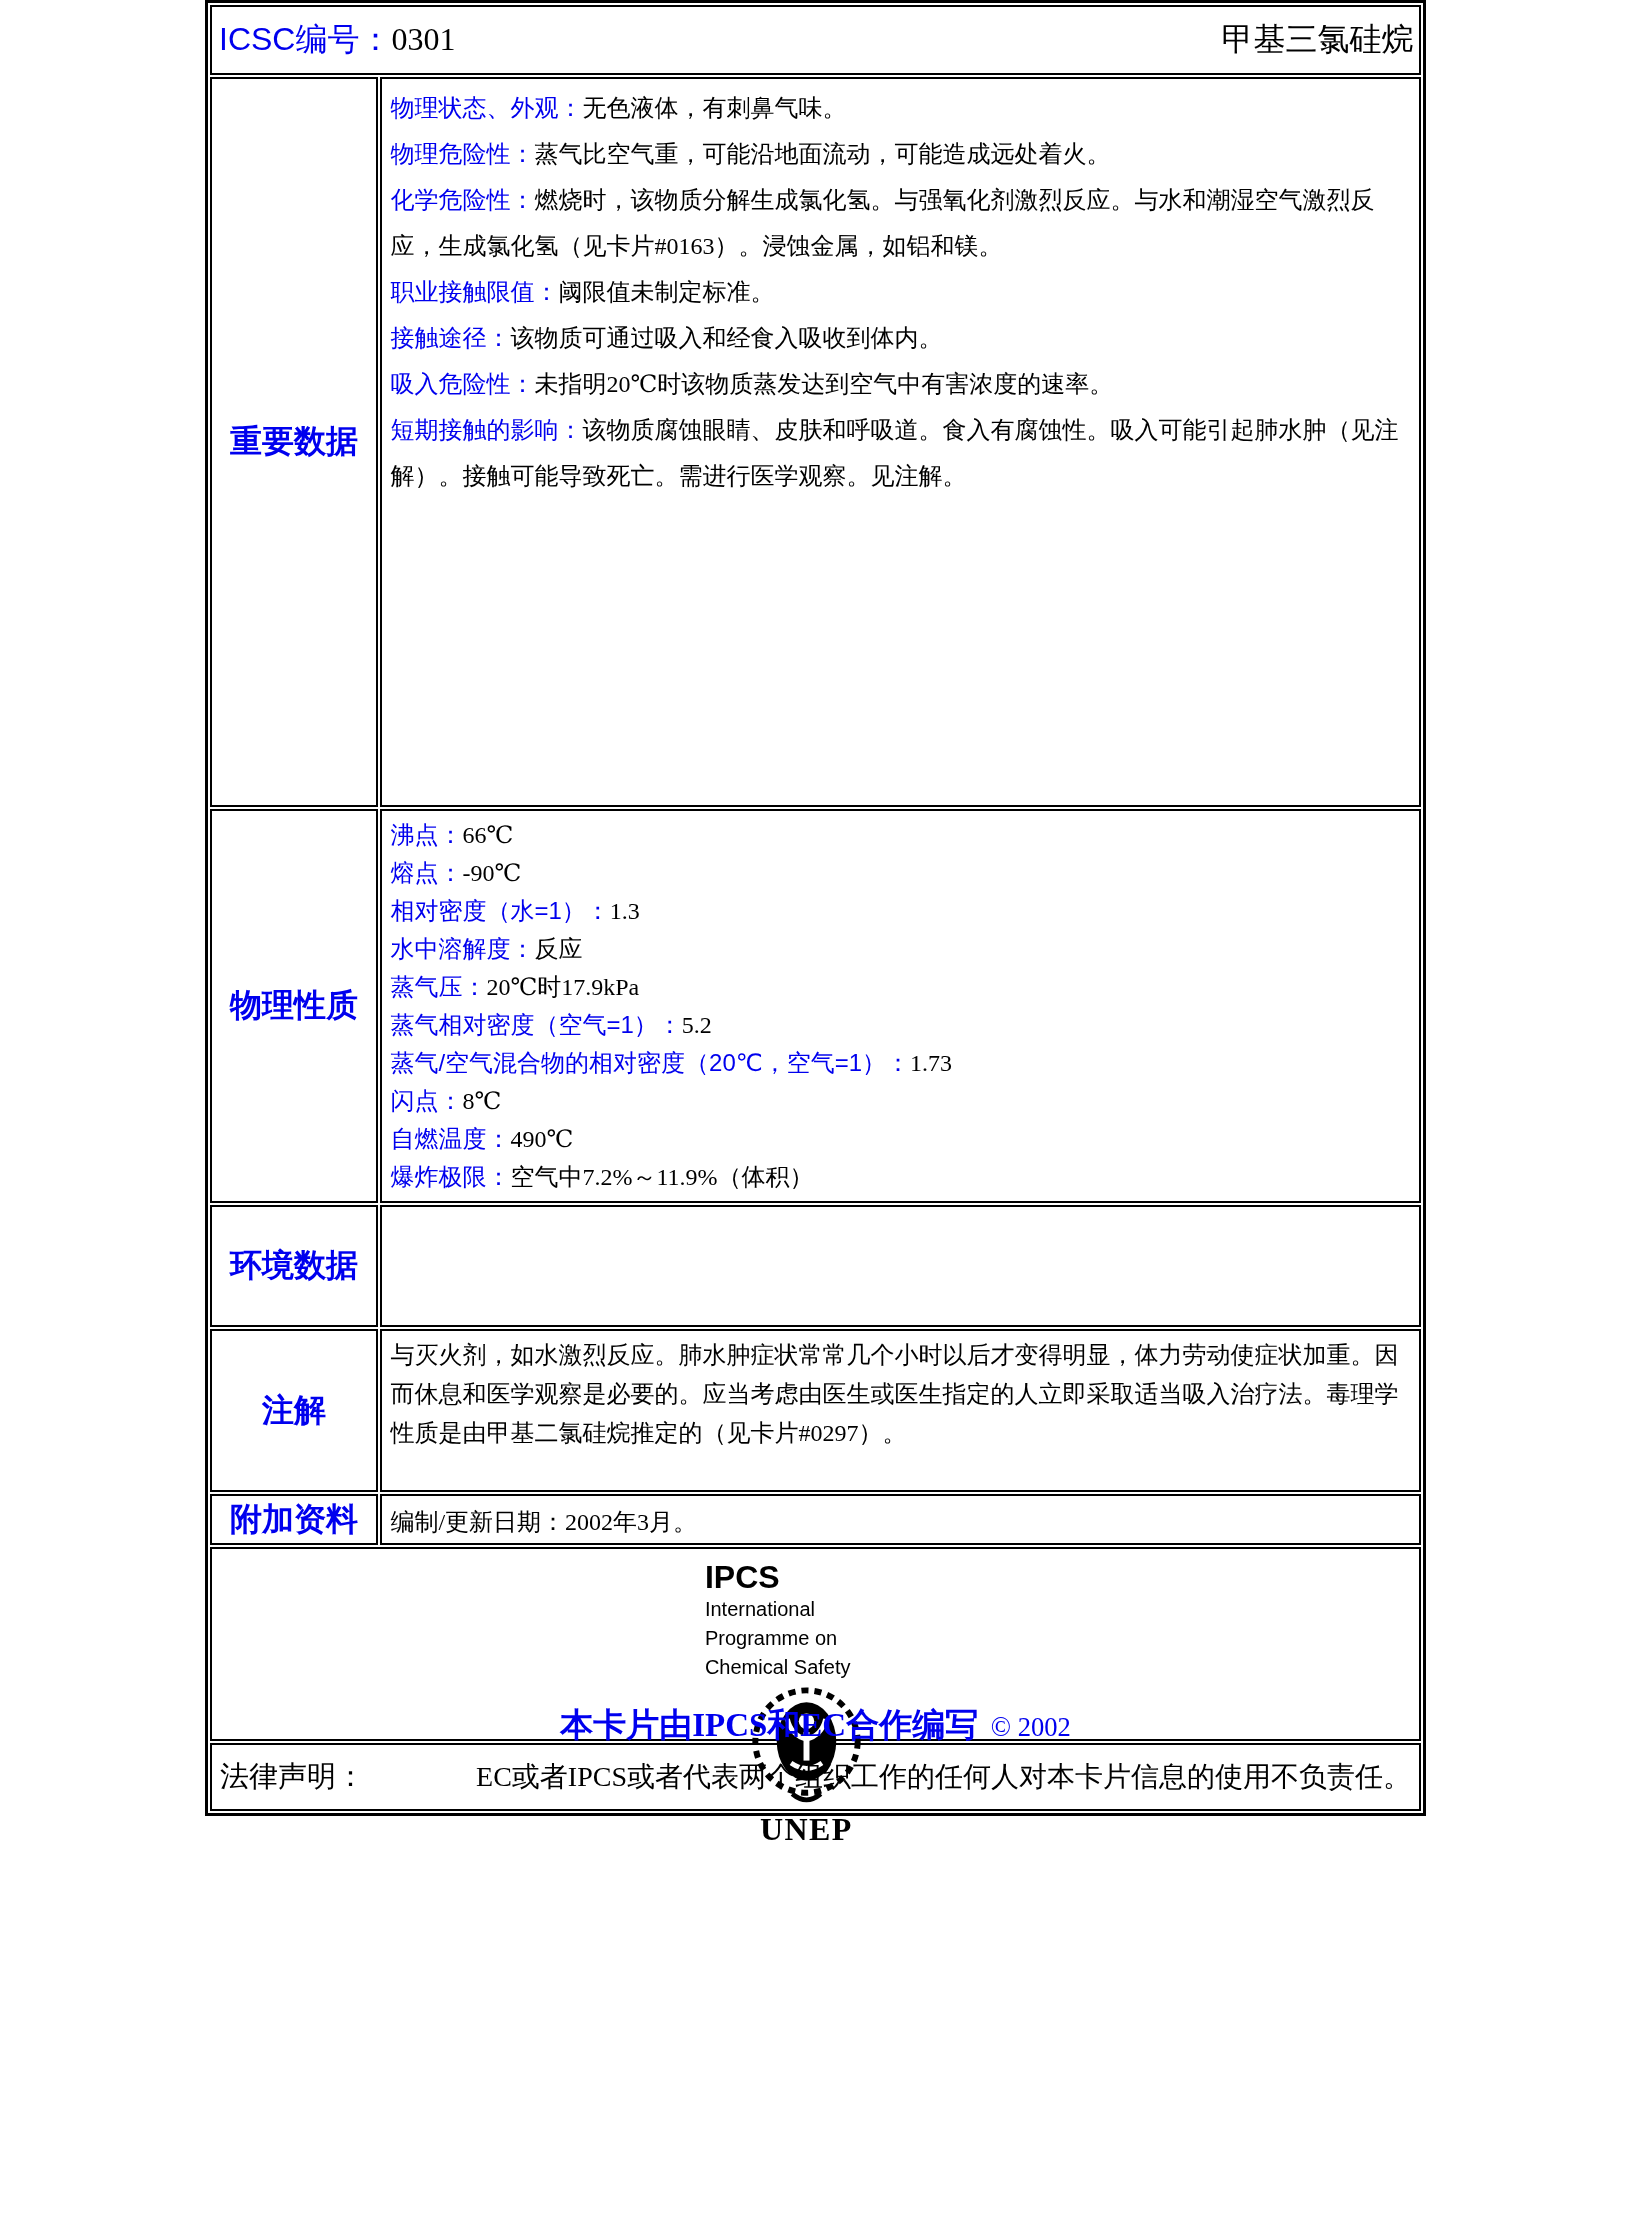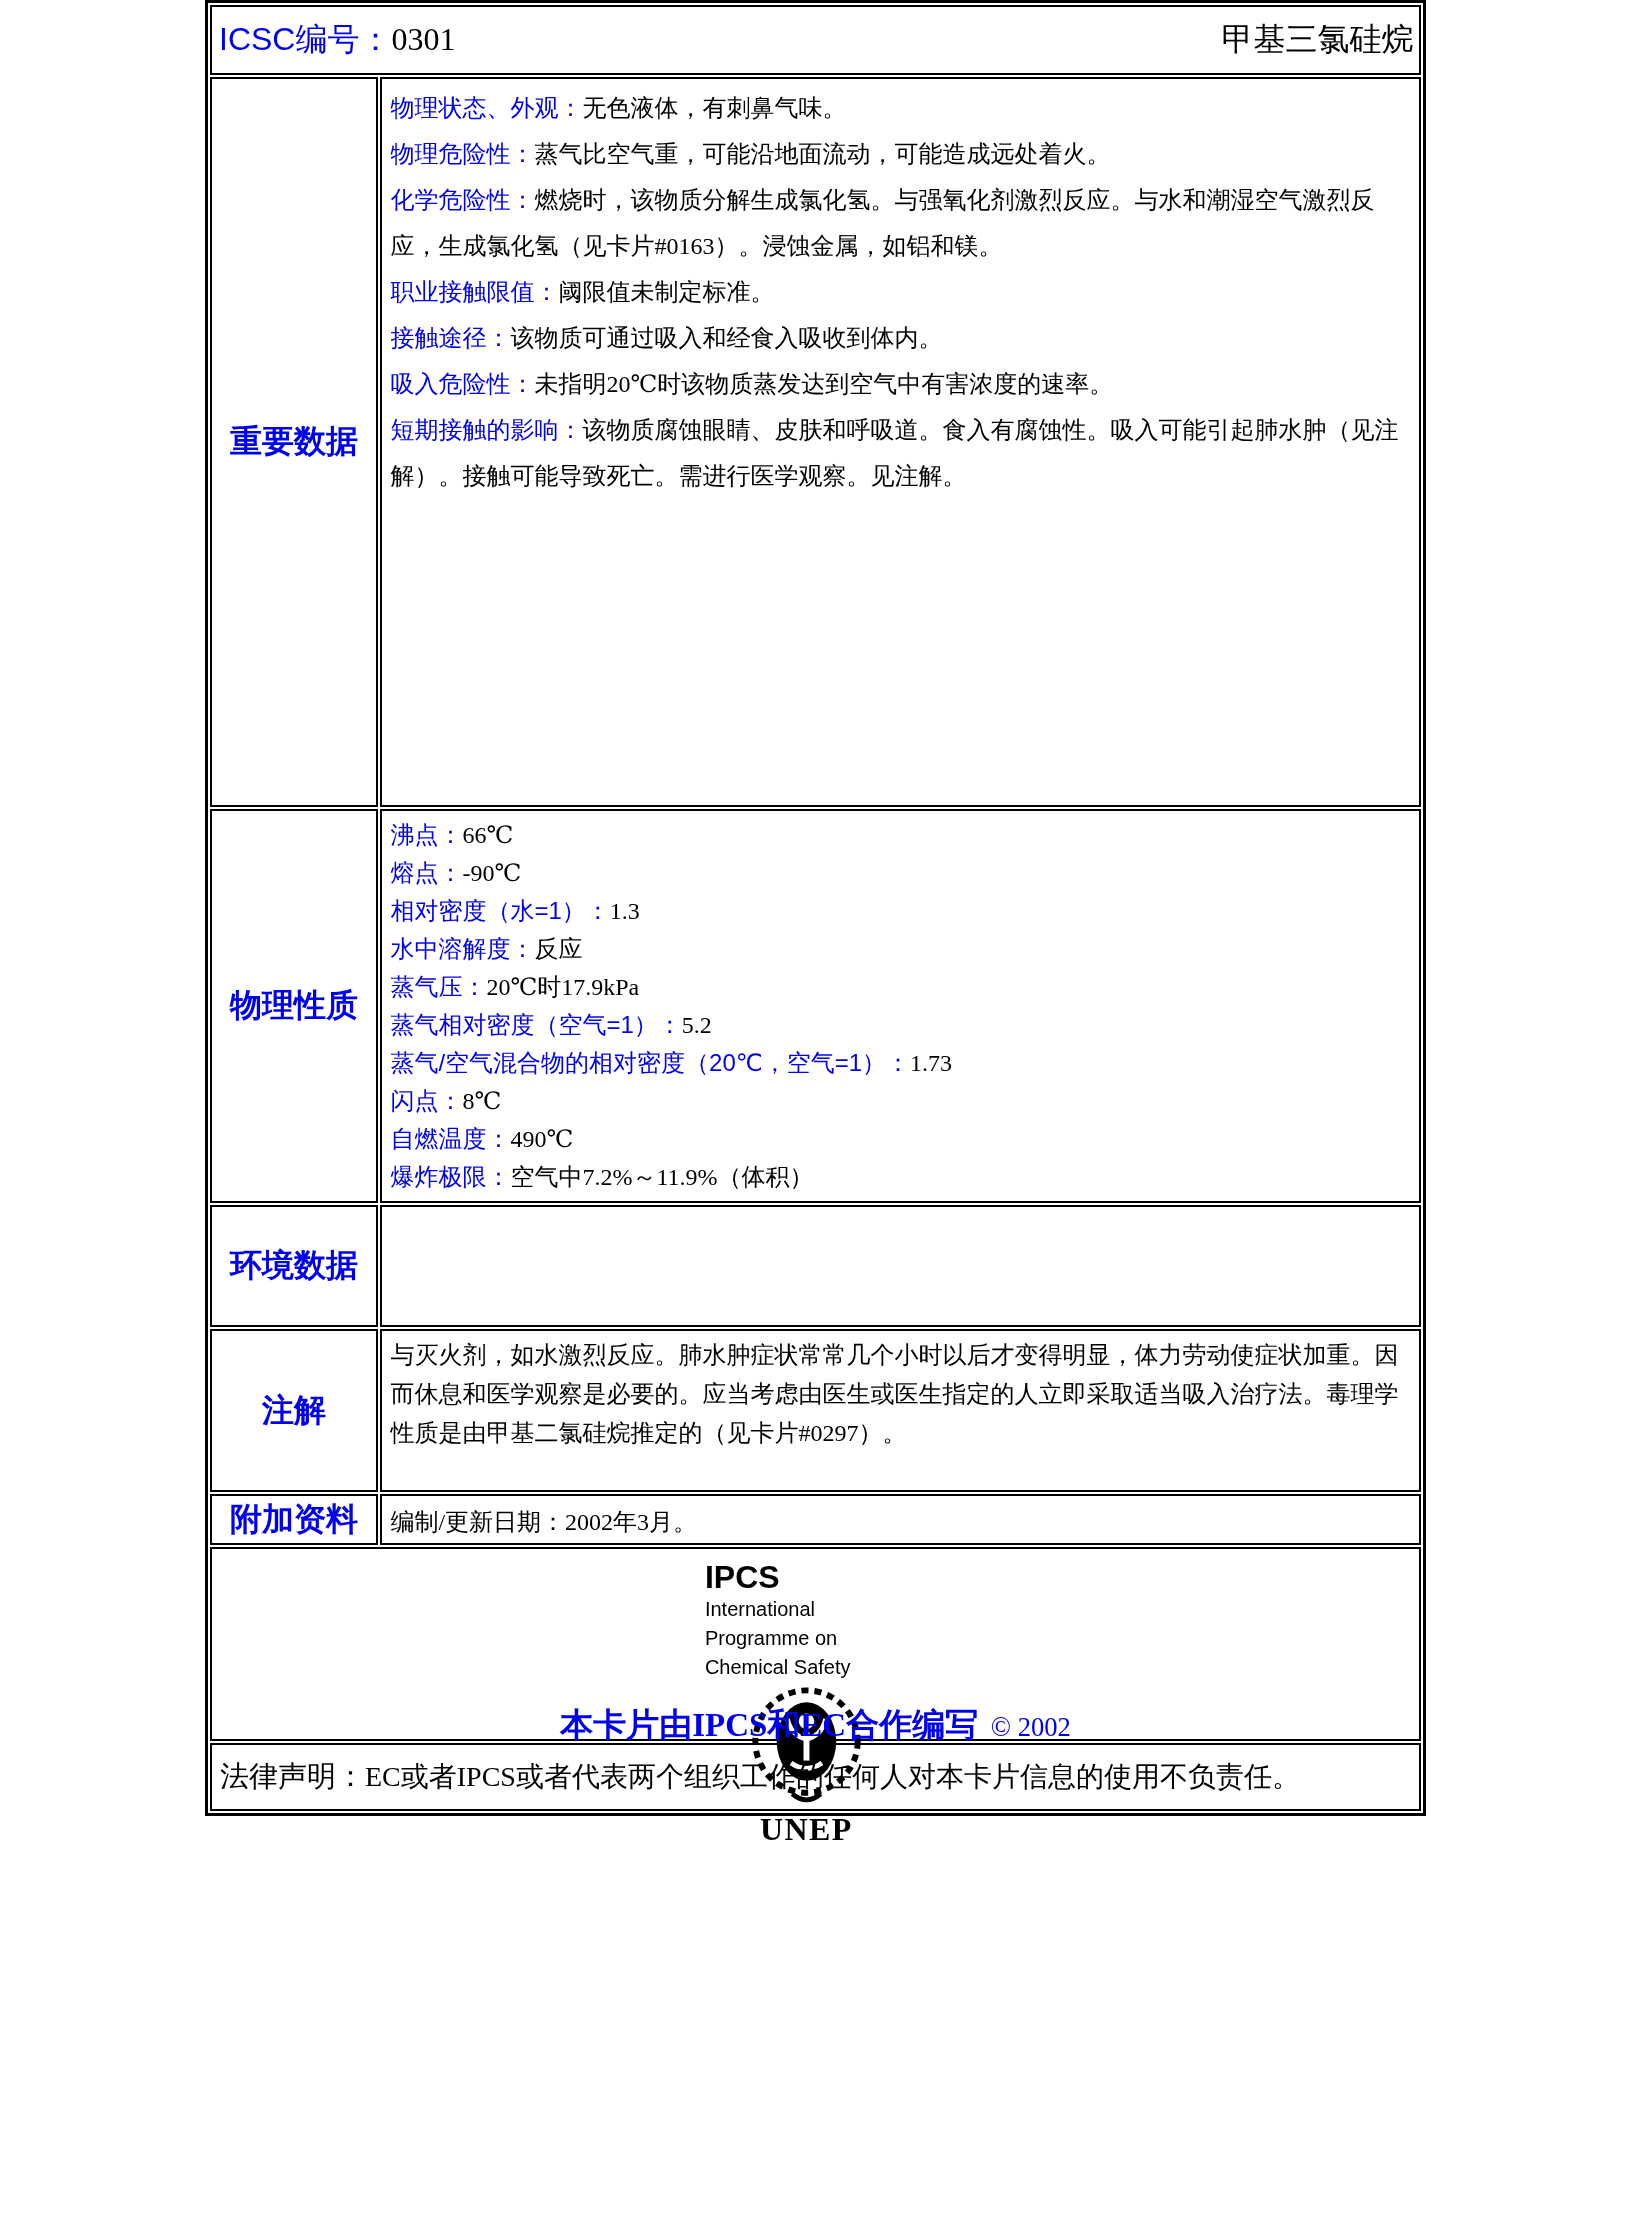--- a/index.html
+++ b/index.html
@@ -22,21 +22,21 @@
            height:66px;padding:0 5.6px 0 7px;font-size:32px;}
   .k{color:#0000ee;font-family:"Liberation Sans","DejaVu Sans",sans-serif;
      font-weight:normal;}
   .imp{line-height:46px;height:720px;overflow:hidden;}
   .phys{line-height:38px;height:385px;overflow:hidden;}
   .env{height:112px;}
   .note{line-height:39px;height:154px;overflow:hidden;}
   .addl{line-height:41px;height:41px;overflow:hidden;}
   .kv{margin:0;}
   .legal-flex{display:flex;align-items:center;height:62px;padding:0 7px;
-              font-size:28px;}
+              font-size:28px;justify-content:space-between;}
   .legal-flex .k{color:#000;font-size:29px;}
   
   .footer-cell{padding:0;}
   .footer-box{height:190px;display:flex;flex-direction:column;justify-content:space-between;}
   .logo-row{display:flex;align-items:center;justify-content:space-between;
             padding:9.8px 28px 0 9.8px;height:144px;flex-direction:column;}
   .ipcs-block{width:203px;font-family:"Liberation Sans","DejaVu Sans",sans-serif;}
   .ipcs-acronym{font-weight:bold;font-size:32px;line-height:36px;}
   .ipcs-line{font-size:20px;line-height:29px;}
   .unep-block{display:flex;flex-direction:column;align-items:center;}

